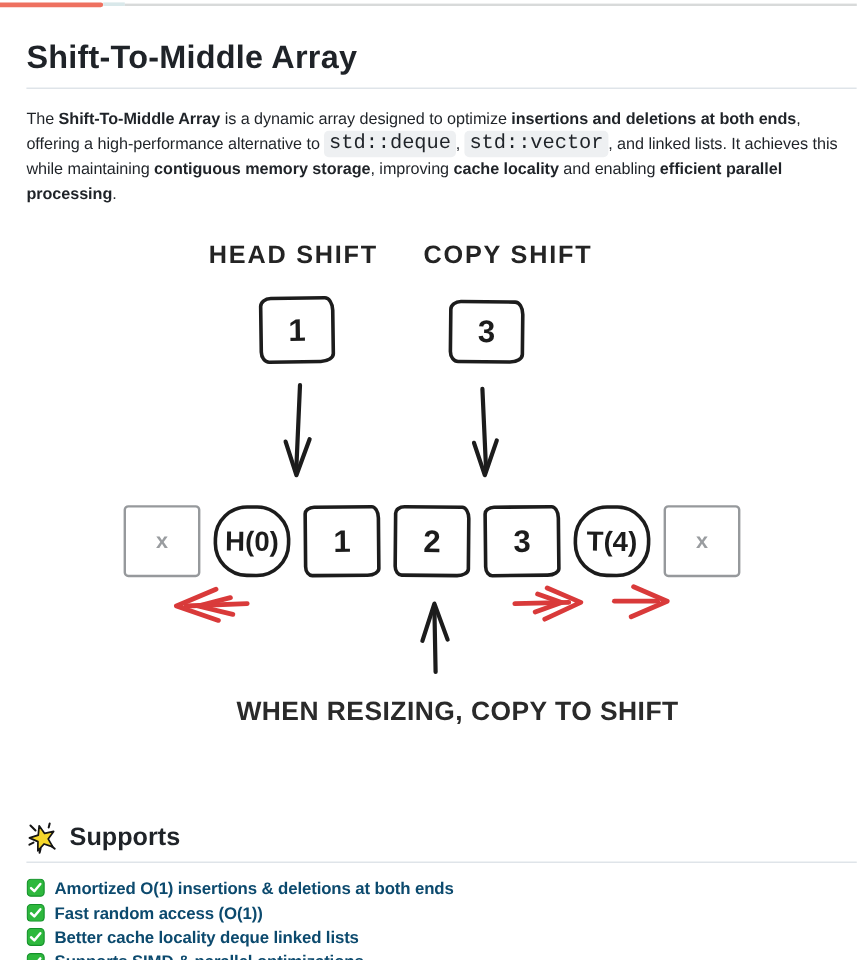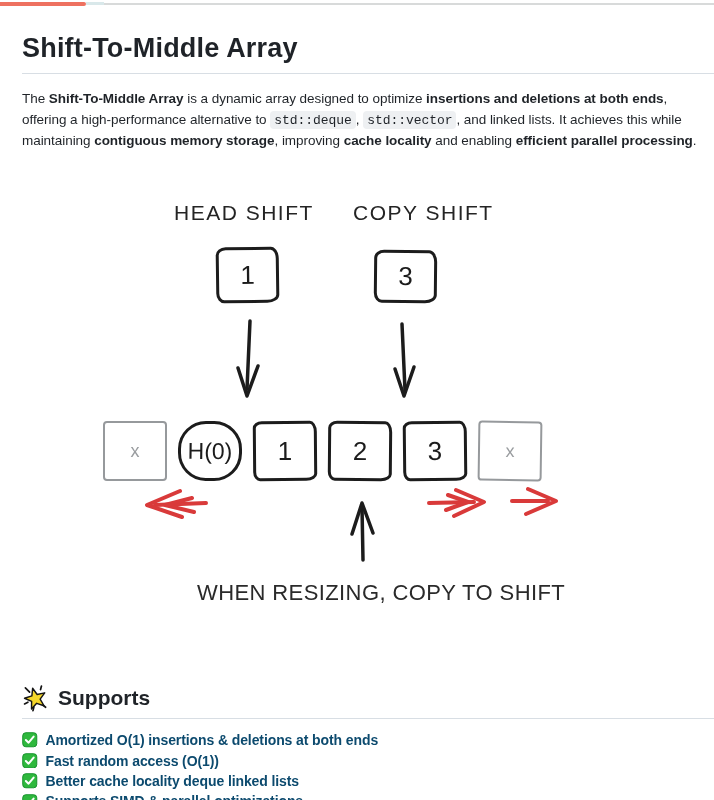--- a/index.html
+++ b/index.html
@@ -14,25 +14,25 @@
     background:#d9e8ea; }
   .progress-track { position:absolute; left:104px; top:3px; width:610px; height:2px;
     background:#d8dada; }
 
   
   h1.title { margin:33px 0 0 22px; padding-bottom:9px; border-bottom:1px solid #d8dee4;
     font-size:27px; font-weight:700; color:#1f2328; letter-spacing:0.2px; }
   p.intro { margin:15px 0 0 22px; font-size:13.5px; line-height:20.5px;
     letter-spacing:-0.05px; color:#1f2328; }
   p.intro b { font-weight:700; }
-  p.intro code { font-family:"Liberation Mono", monospace; font-size:13px;
+  p.intro code { font-family:"Liberation Mono", monospace; font-size:17px;
     background:#eef0f2; border-radius:4px; padding:1.5px 4px; white-space:nowrap; }
 
   
-  .diagram { position:absolute; left:0; top:190px; width:714px; height:430px; }
+  .diagram { position:absolute; left:0; top:190px; width:714px; height:430px;font-weight:bold; }
   .dg-label { position:absolute; font-size:21px; letter-spacing:1.5px; color:#242424;
     white-space:nowrap; }
   .dg-label.head { left:174px; top:11px; }
   .dg-label.tail { left:353px; top:11px; }
   .sk-box { position:absolute; width:63px; height:56px; border:3px solid #1c1c1c;
     border-radius:10px 8px 12px 8px / 8px 12px 8px 10px; background:#fff;
     display:flex; align-items:center; justify-content:center;
     font-size:26px; color:#1c1c1c; }
   .sk-box.head-box { left:216px; top:57px; transform:rotate(-0.8deg); }
   .sk-box.tail-box { left:374px; top:60px; height:53px; transform:rotate(0.6deg); }
@@ -103,20 +103,23 @@
         </div>
 
   <div class="cell">
           <span>2</span>
         </div>
 
   <div class="cell">
           <span>3</span>
         </div>
 
+  <div class="cell small">
+          <span>T(4)</span>
+        </div>
 
   <div class="cell ghost">
           <span>x</span>
         </div>
 </div>
 
     <svg class="arrows" viewBox="0 190 714 430" fill="none" stroke-linecap="round" stroke-linejoin="round">
 
       <g stroke="#1c1c1c" stroke-width="3.5">
         <path d="M250 321 L247 389"></path>

